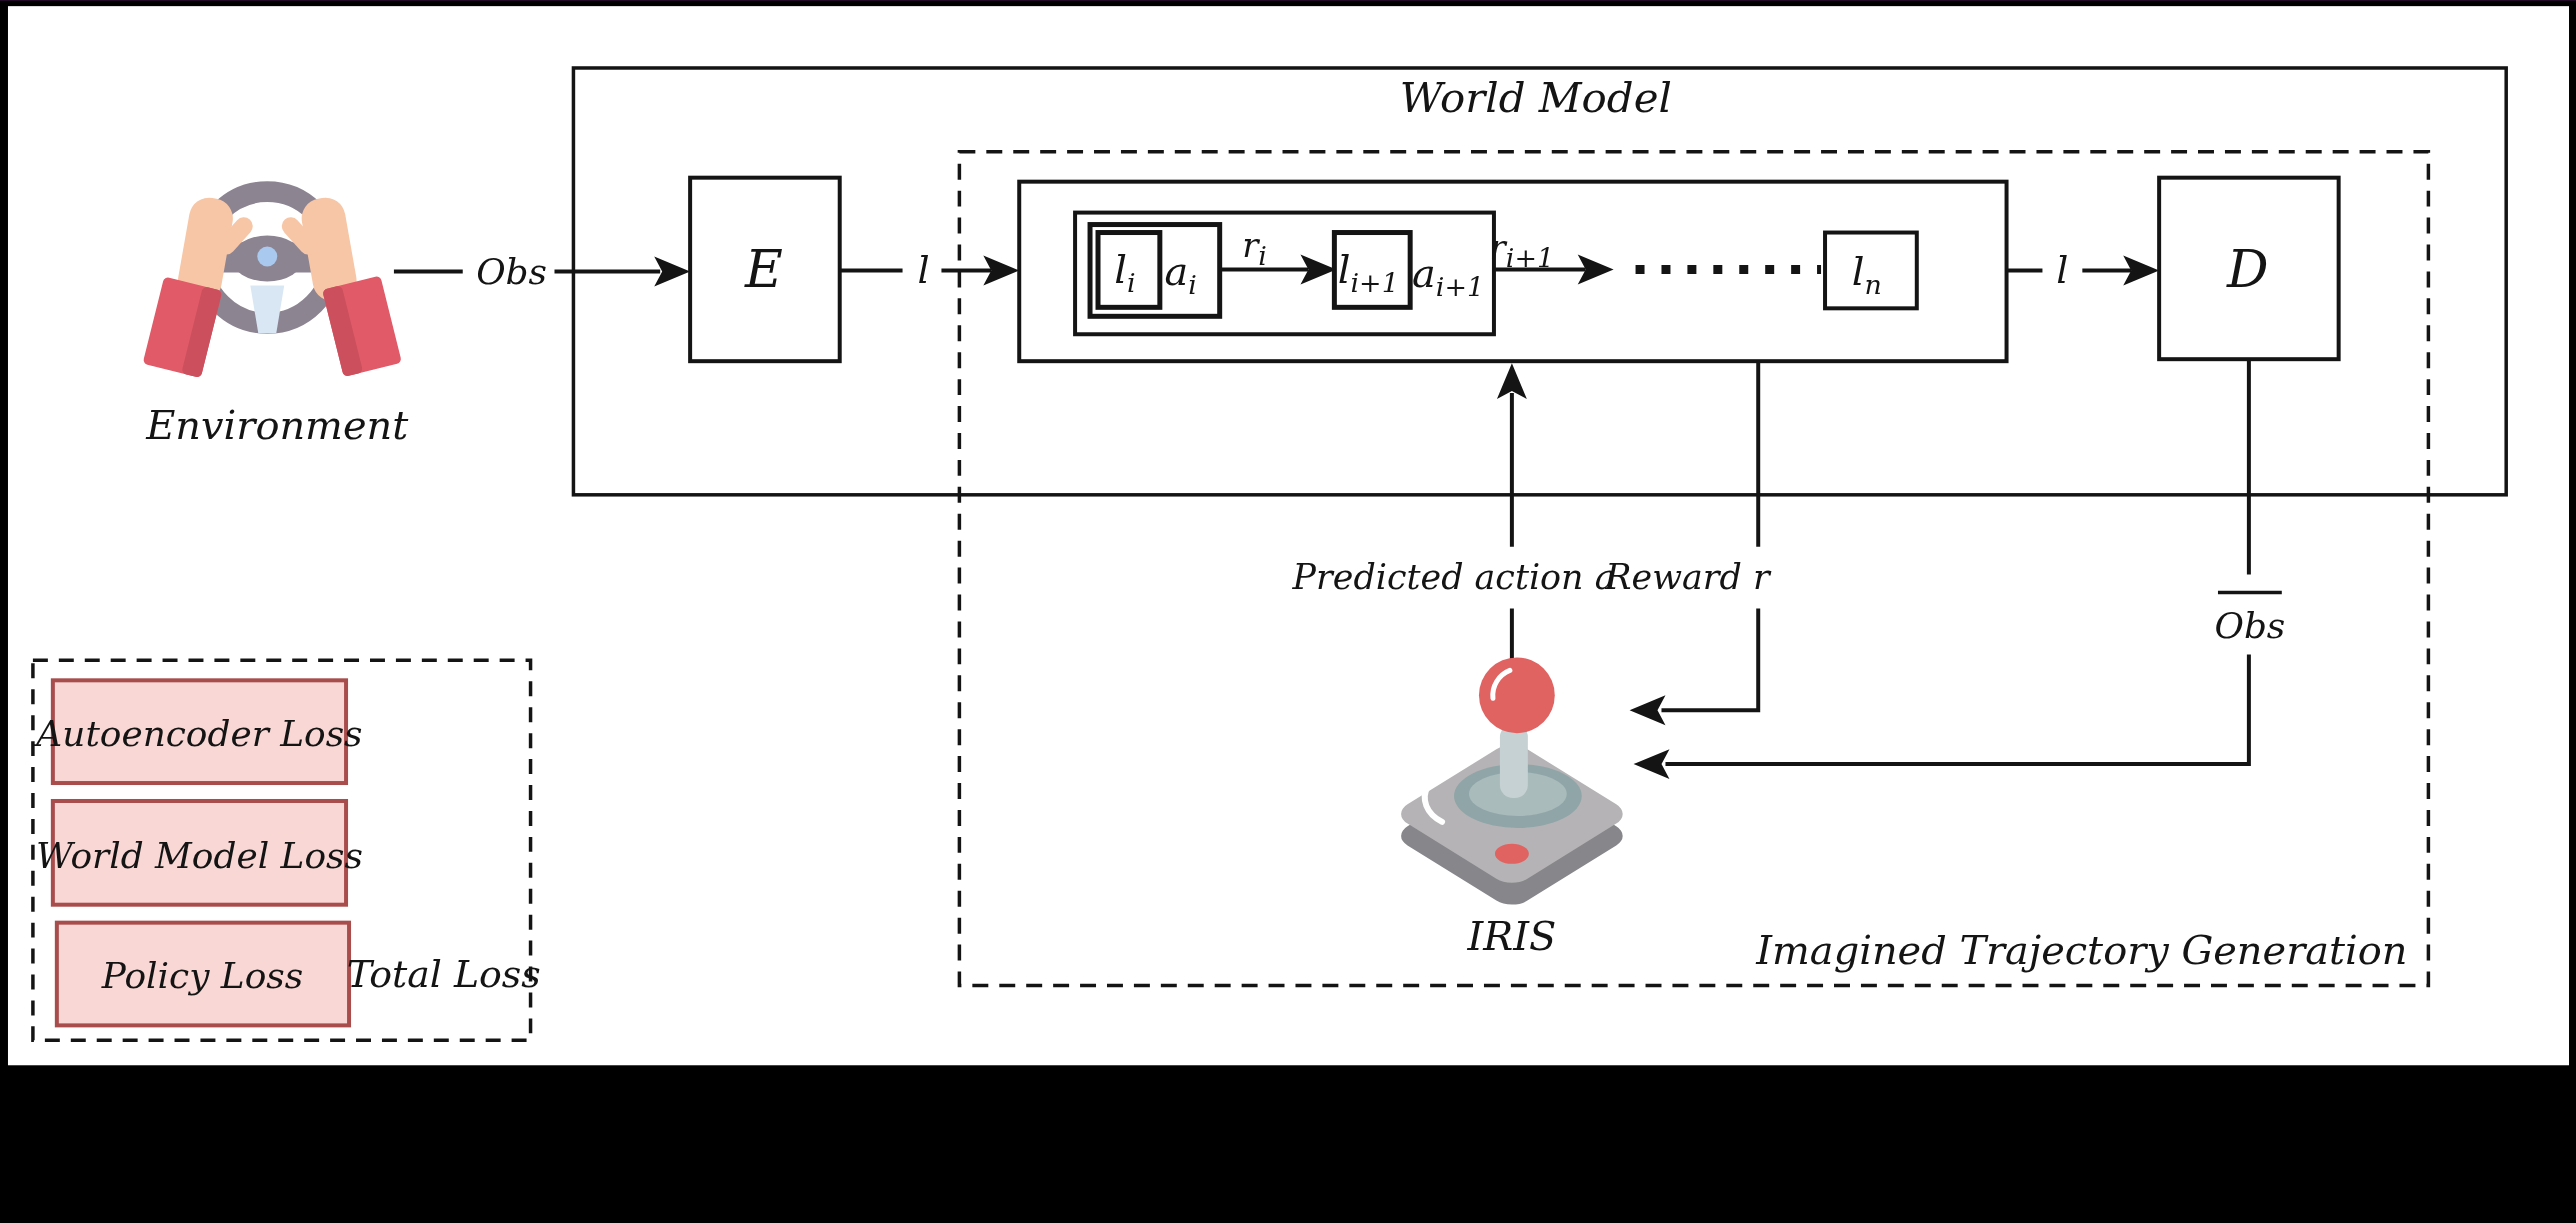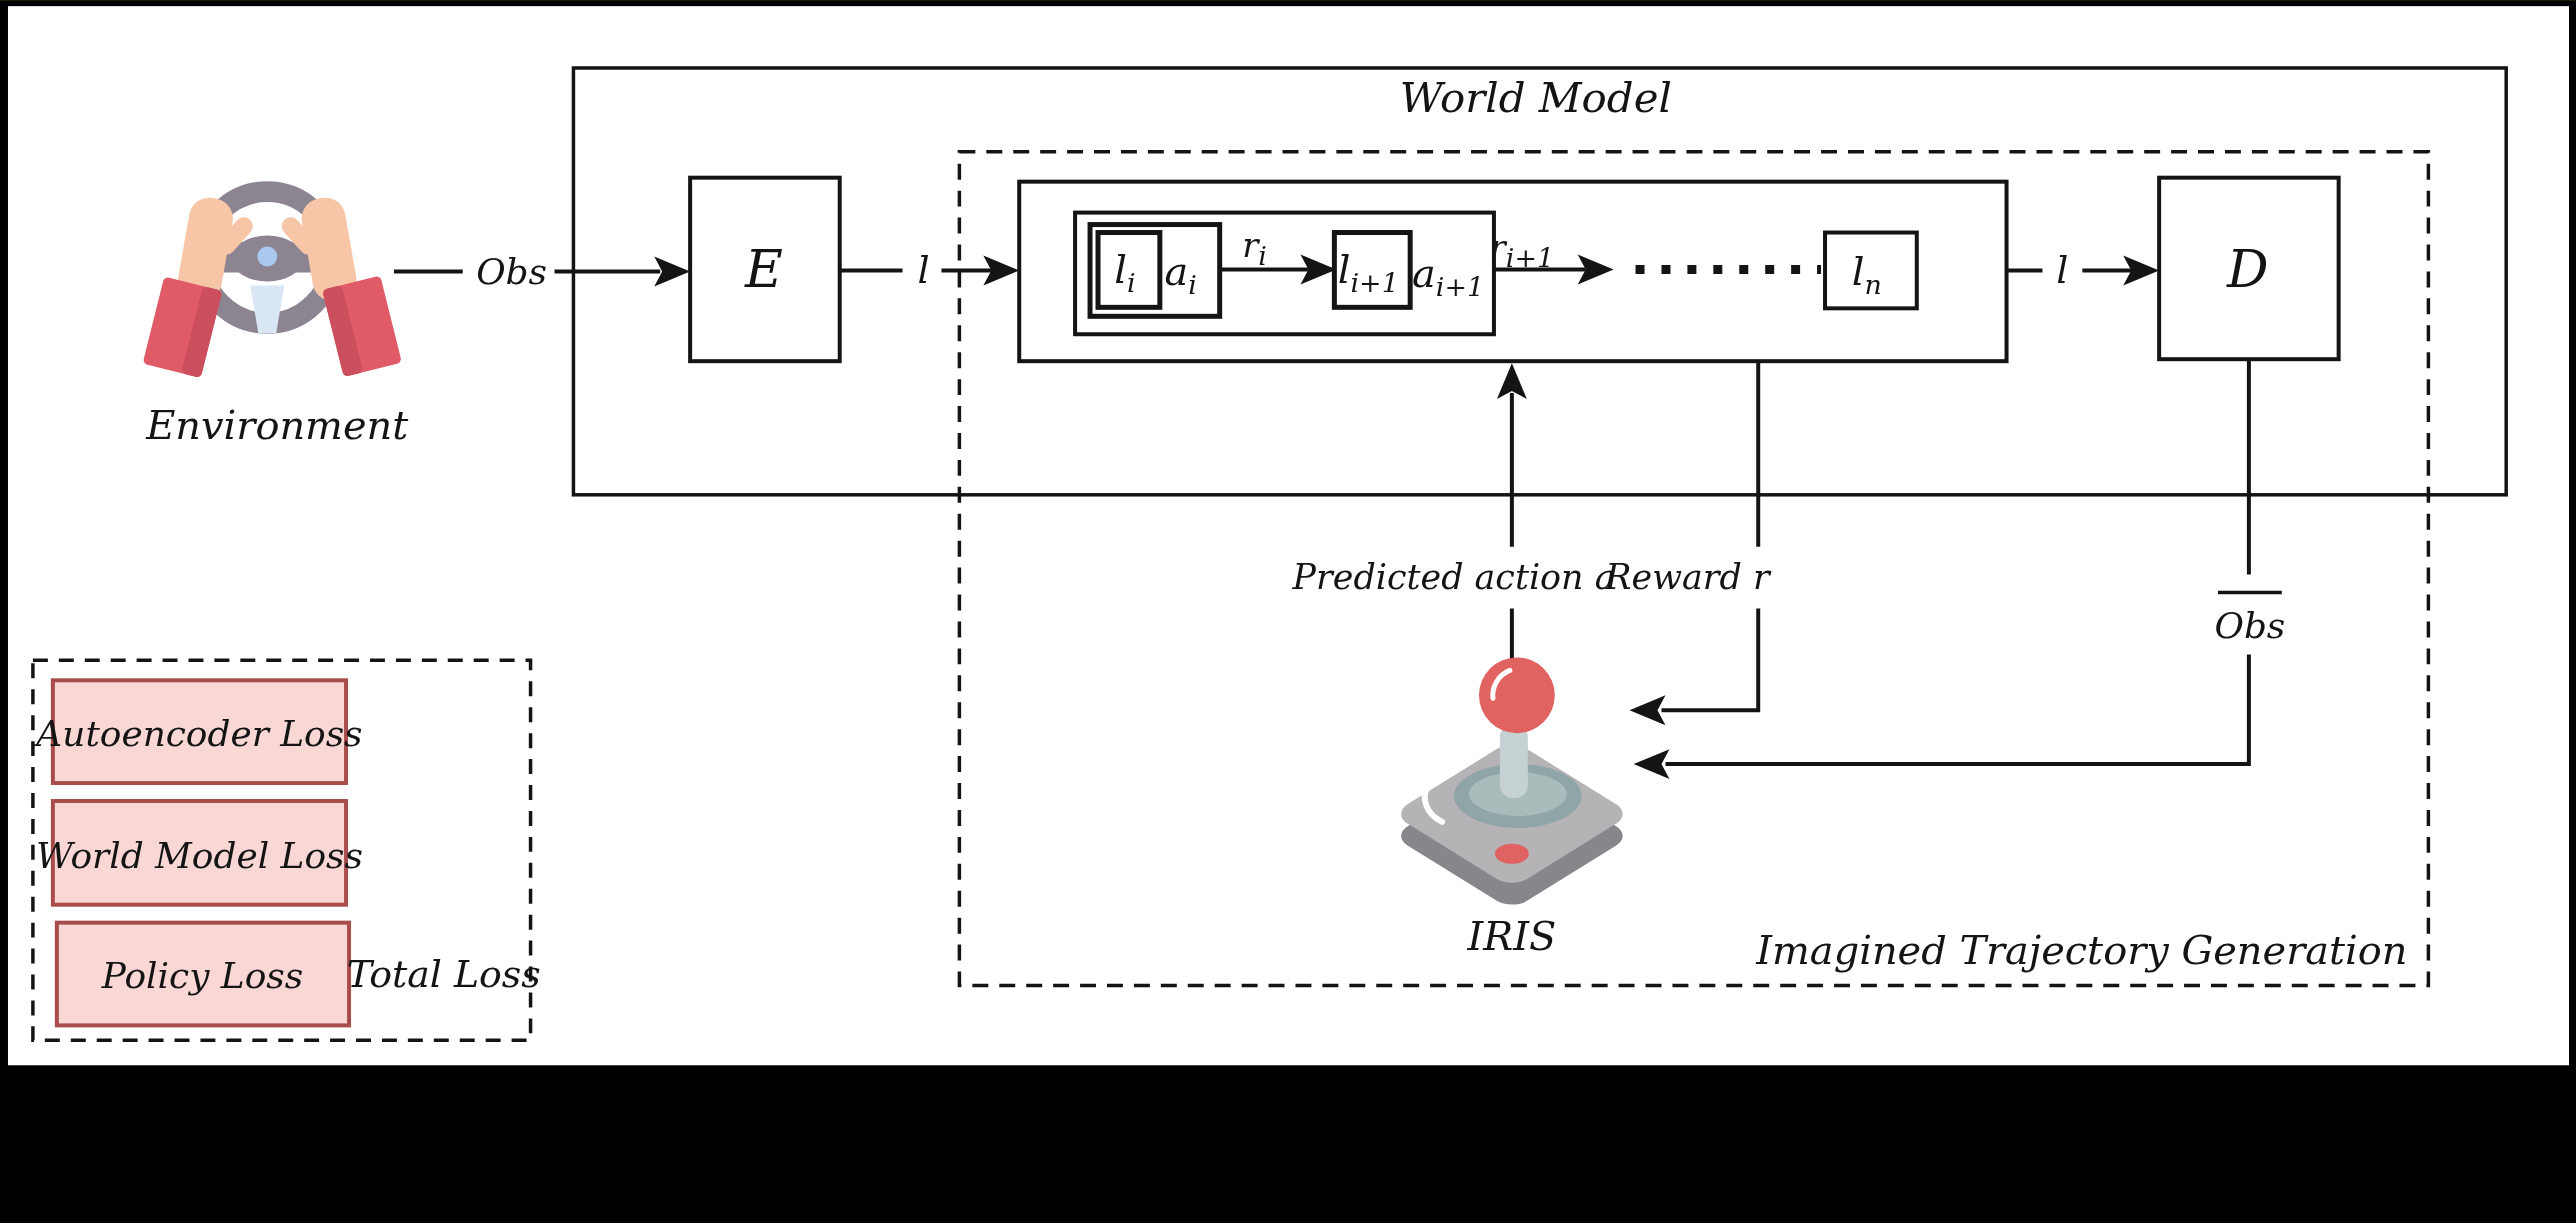--- a/index.html
+++ b/index.html
@@ -1,16 +1,16 @@
 <!DOCTYPE html>
 <html><head>
 <meta charset="utf-8">
 <style>
   html,body{margin:0;padding:0;background:#000;}
-  .stage{position:relative;width:2576px;height:1224px;background:#84cc16;overflow:hidden;text-align:right;}
+  .stage{position:relative;width:2576px;height:1224px;background:#d946ef;overflow:hidden;text-align:right;}
   svg{display:block;}
   text{font-family:"DejaVu Serif","Liberation Serif",serif;font-style:italic;fill:#141414;}
   .t42{font-size:42px;}
   .t40{font-size:40px;}
   .t38{font-size:38px;}
   .t36{font-size:36px;}
   .t35{font-size:35px;}
   .t34{font-size:34px;}
   .t52{font-size:52px;}
   .math{font-size:40px;}

